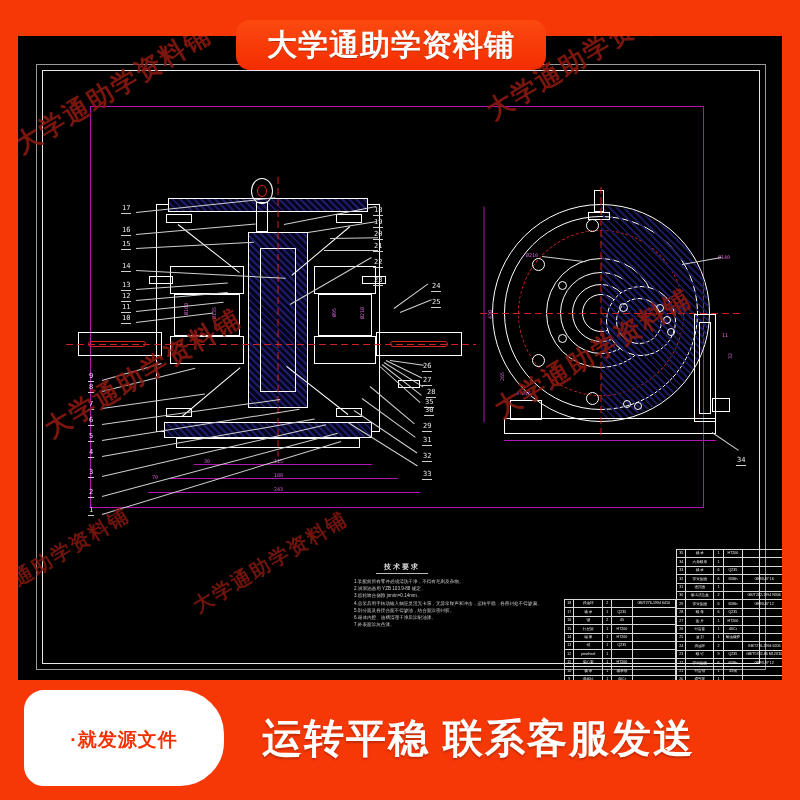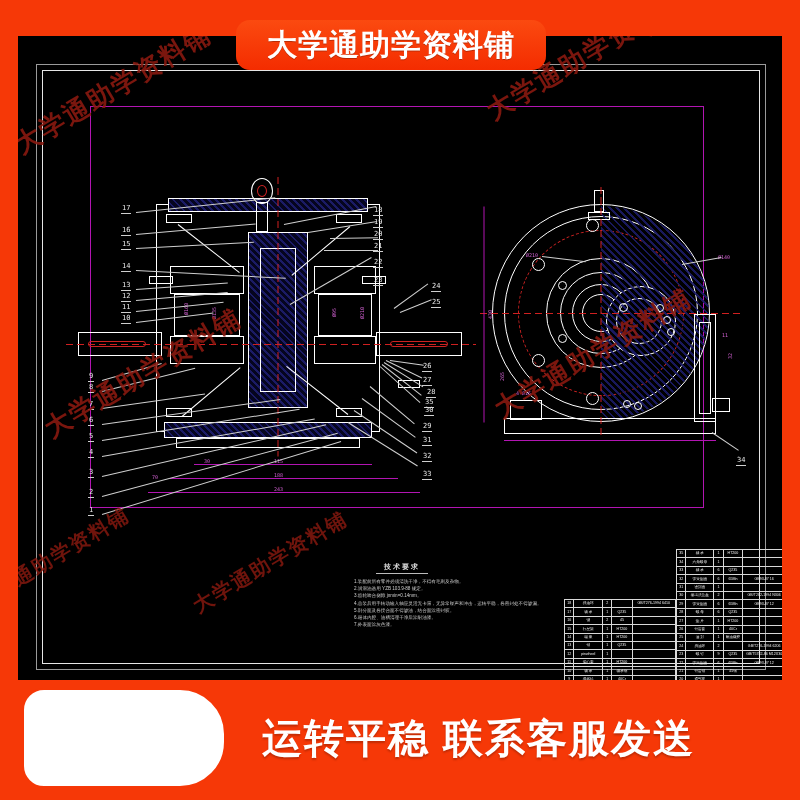--- a/index.html
+++ b/index.html
@@ -543,14 +543,15 @@
     <div class="wm" style="left:470px;top:360px;">大学通助学资料铺</div>
 
     <div class="wm sm" style="left:620px;top:-18px;">大学通助学资料铺</div>
     <div class="wm sm" style="left:170px;top:560px;">大学通助学资料铺</div>
     <div class="wm sm" style="left:-48px;top:556px;">大学通助学资料铺</div>
   </div>
 </div>
 
 <div id="bottom-banner"></div>
 <div id="pay-badge">
+  <div class="p2">·就发源文件</div>
 </div>
 <div id="bottom-msg">运转平稳 联系客服发送</div>
 
 </body></html>

